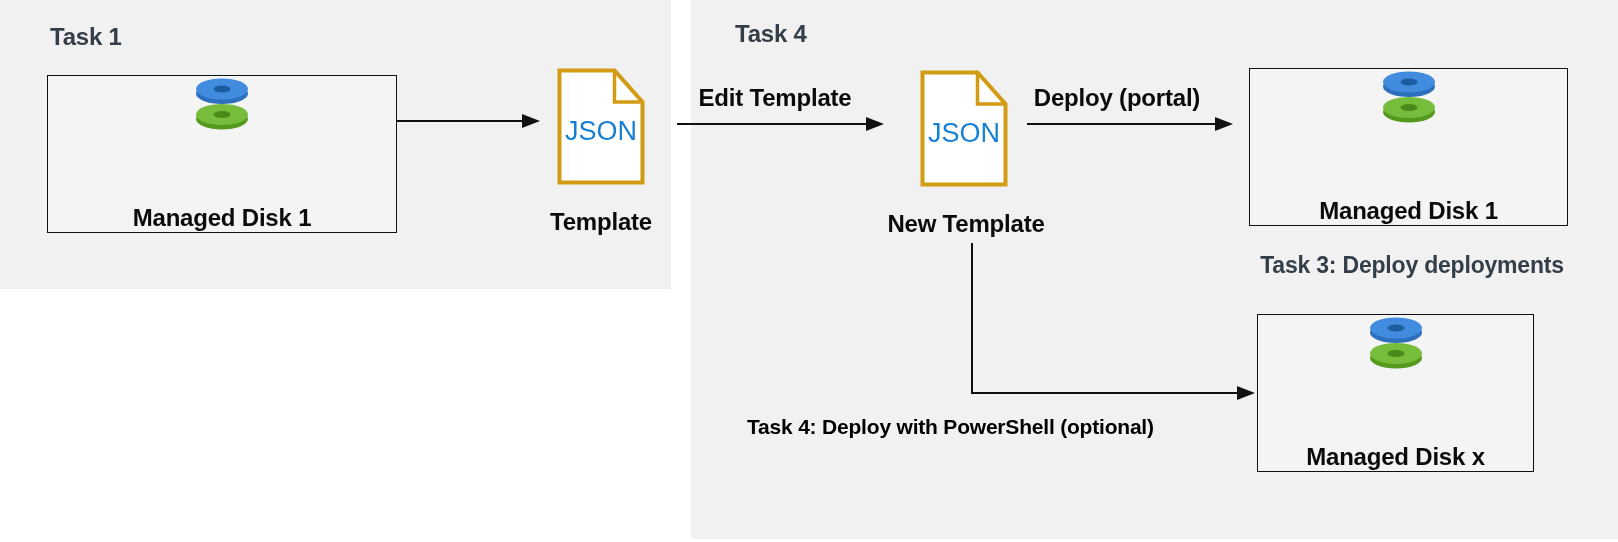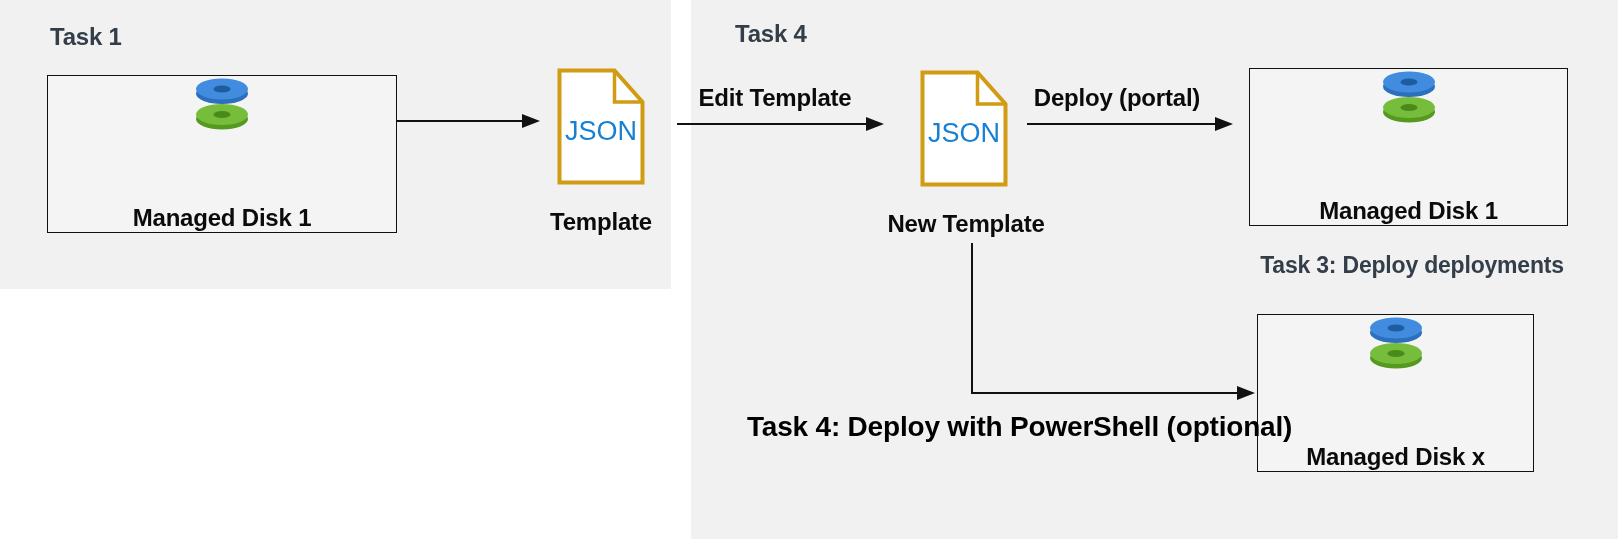--- a/index.html
+++ b/index.html
@@ -50,21 +50,21 @@
   #label-new-template{left:966px;top:210px;}
   .arrow-label{
     position:absolute;transform:translateX(-50%);
     font-size:24px;font-weight:700;color:#0b0b0b;white-space:nowrap;
     letter-spacing:-0.2px;
   }
   #label-edit-template{left:775px;top:84px;}
   #label-deploy-portal{left:1081px;top:84px;margin-left:36px;}
   #notes-task45{
     position:absolute;left:747px;top:412px;
-    font-size:28px;font-weight:700;color:#000000;
+    font-size:21px;font-weight:700;color:#000000;
     line-height:29px;white-space:nowrap;letter-spacing:-0.2px;
   }
   #connector-layer{position:absolute;left:0;top:0;width:1618px;height:542px;pointer-events:none;}
   .conn{stroke:#111111;stroke-width:2;fill:none;}
   .conn-head{fill:#111111;stroke:none;}
 </style>
 </head>
 <body>
 
 <div id="canvas">

